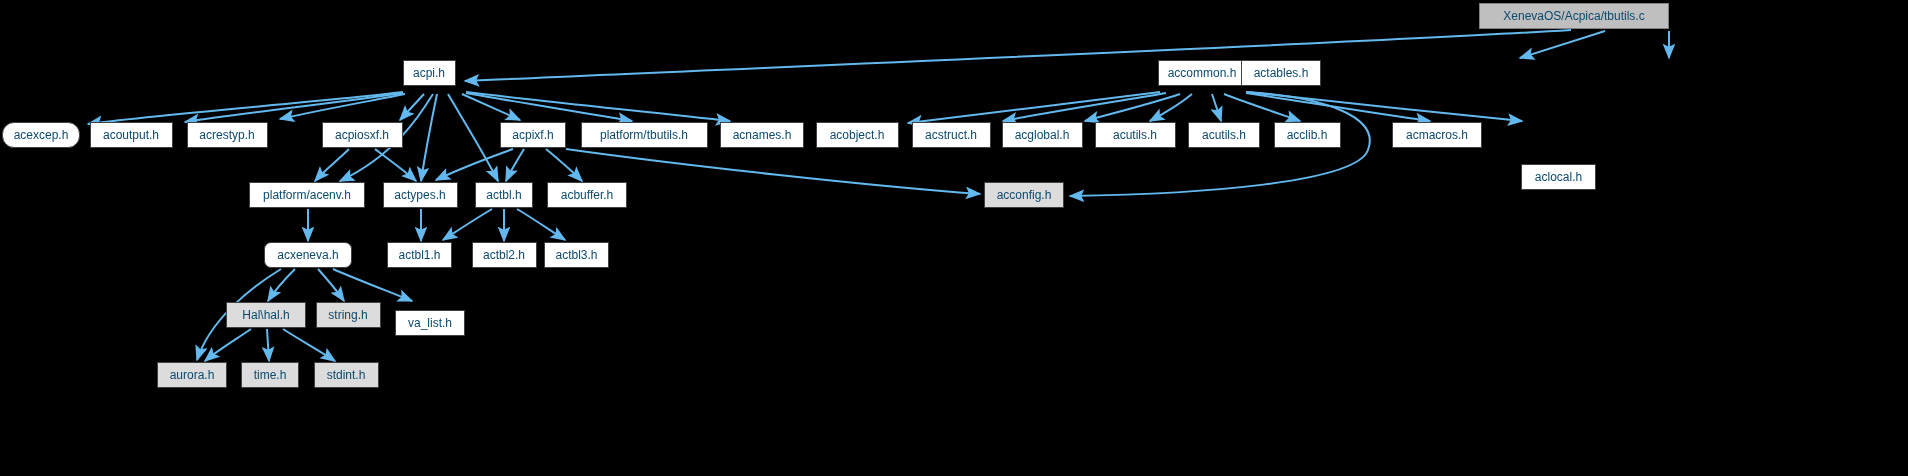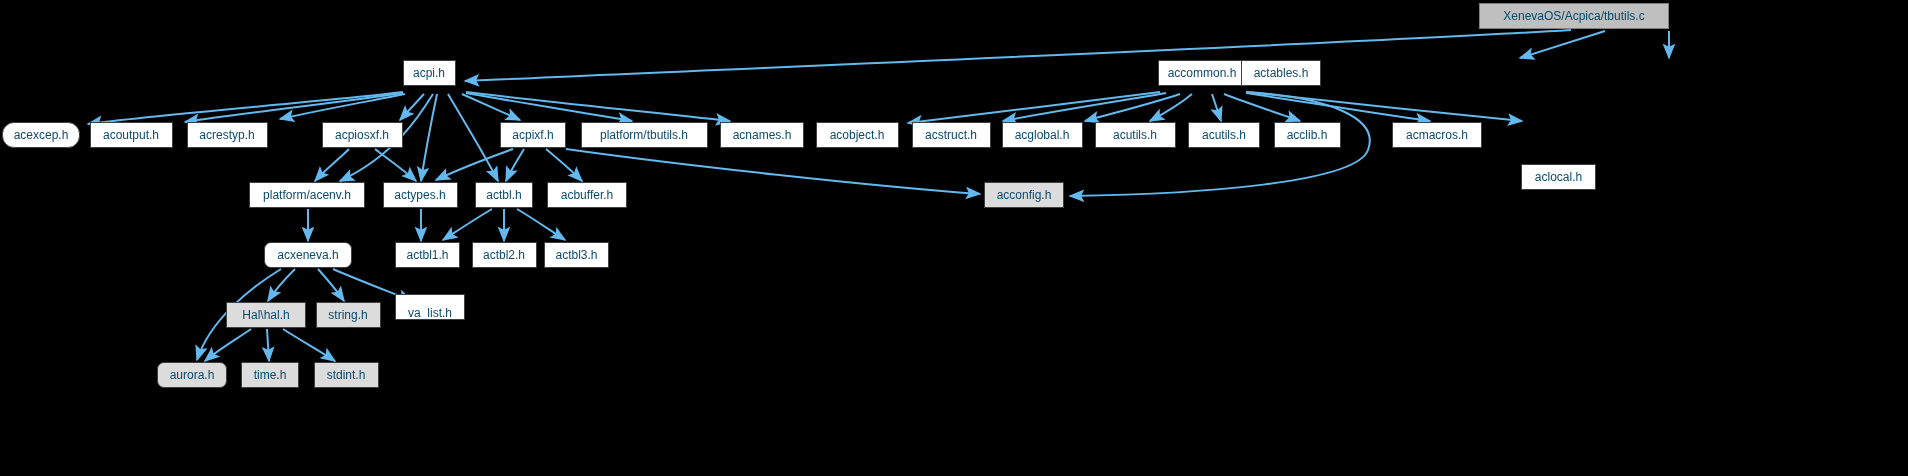--- a/index.html
+++ b/index.html
@@ -181,39 +181,39 @@
       </div>
       <div class="node" style="left: 547px; top: 182px; width: 80px; text-align: center;">
         <span>acbuffer.h</span>
       </div>
       <div class="node lightgray" style="left: 984px; top: 182px; width: 80px;">
         <span>acconfig.h</span>
       </div>
       <div class="node" style="left: 264px; top: 242px; width: 88px; border-radius: 7px;">
         <span>acxeneva.h</span>
       </div>
-      <div class="node" style="left: 395px; top: 242px; width: 65px;">
+      <div class="node" style="left: 387px; top: 242px; width: 65px;">
         <span>actbl1.h</span>
       </div>
       <div class="node" style="left: 471.5px; top: 242px; width: 65px;">
         <span>actbl2.h</span>
       </div>
       <div class="node" style="left: 544px; top: 242px; width: 65px;">
         <span>actbl3.h</span>
       </div>
       <div class="node lightgray" style="left: 226px; top: 302px; width: 80px;">
         <span>Hal\hal.h</span>
       </div>
       <div class="node lightgray" style="left: 315.5px; top: 302px; width: 65px;">
         <span>string.h</span>
       </div>
-      <div class="node" style="left: 395px; top: 294px; width: 70px; align-items: flex-end;">
+      <div class="node" style="left: 395px; top: 310px; width: 70px;">
         <span>va_list.h</span>
       </div>
-      <div class="node lightgray" style="left: 157px; top: 362px; width: 70px; border-radius: 7px;">
+      <div class="node lightgray" style="left: 157px; top: 362px; width: 70px;">
         <span>aurora.h</span>
       </div>
       <div class="node lightgray" style="left: 241px; top: 362px; width: 58px;">
         <span>time.h</span>
       </div>
       <div class="node lightgray" style="left: 313.5px; top: 362px; width: 65px;">
         <span>stdint.h</span>
       </div>
     </div>
 </div>

